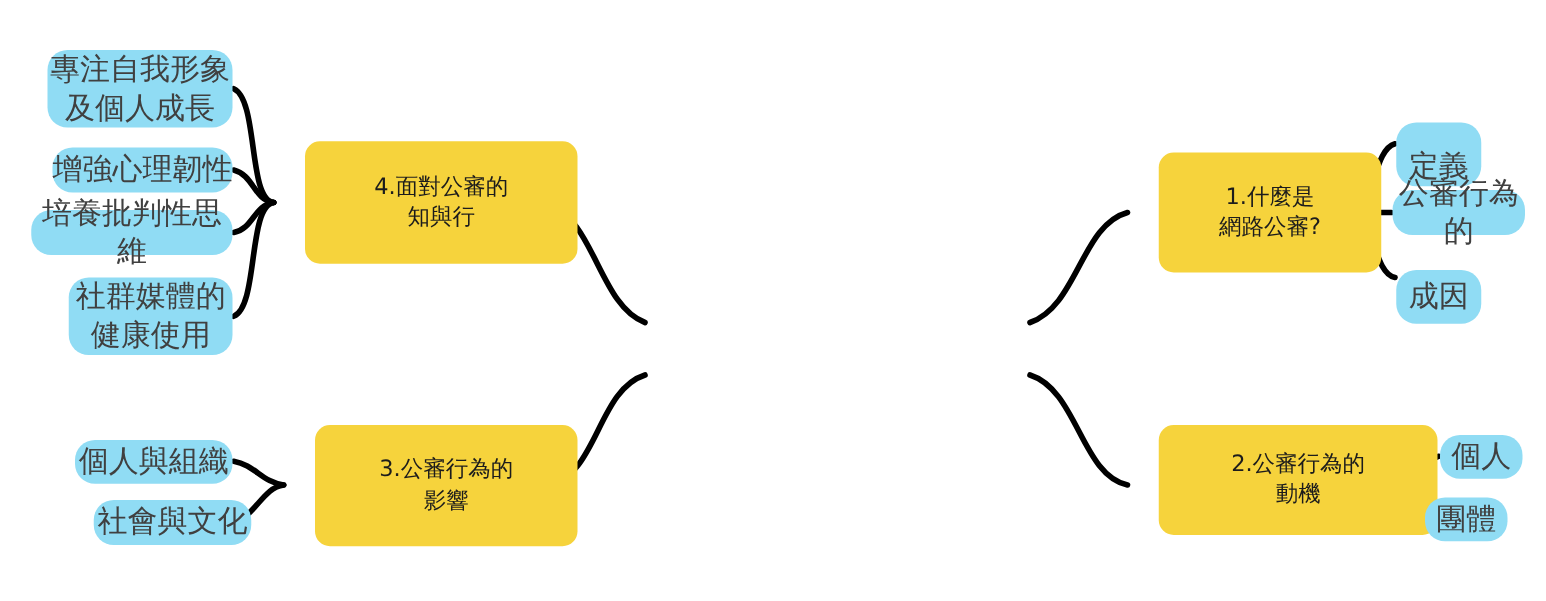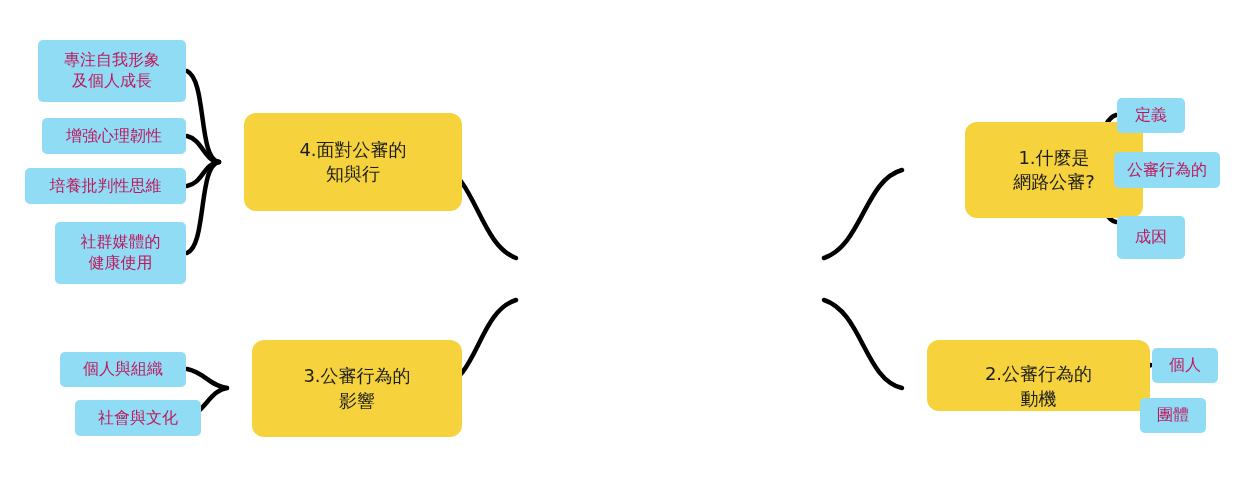--- a/index.html
+++ b/index.html
@@ -44,37 +44,37 @@
     background: var(--branch-bg, #F6D33C);
     color: #1c1c1c;
     border-radius: 12px;
     font-size: 18px;
     line-height: 1.35;
     margin-left: 24px;
   }
 
   .child {
     background: var(--child-bg, #90DCF4);
-    color: #be185d;
-    border-radius: 5px;
-    font-size: 16px;
+    color: #404040;
+    border-radius: 16px;
+    font-size: 24px;
     line-height: 1.3;
   }
 
   
   #center-node { left: 515px; top: 228px; width: 310px; height: 102px; }
 
   
-  #branch-1 { left: 941px; top: 122px; width: 178px; height: 96px; }
-  #branch-2 { left: 903px; top: 340px; width: 223px; height: 71px; align-items: flex-end; }
+  #branch-1 { left: 903px; top: 122px; width: 178px; height: 96px; }
+  #branch-2 { left: 903px; top: 340px; width: 223px; height: 88px; }
   #branch-3 { left: 228px; top: 340px; width: 210px; height: 97px; }
   #branch-4 { left: 220px; top: 113px; width: 218px; height: 98px; }
 
   
-  #b1c0 { left: 1117px; top: 98px;  width: 68px;  height: 35px; }
+  #b1c0 { left: 1117px; top: 98px;  width: 68px;  height: 51px; align-items: flex-end; }
   #b1c1 { left: 1114px; top: 152px; width: 106px; height: 36px; }
   #b1c2 { left: 1117px; top: 216px; width: 68px;  height: 43px; }
 
   
   #b2c0 { left: 1152px; top: 348px; width: 66px; height: 35px; }
   #b2c1 { left: 1140px; top: 398px; width: 66px; height: 35px; }
 
   
   #b3c0 { left: 60px; top: 352px; width: 126px; height: 35px; text-align: center; }
   #b3c1 { left: 60px; top: 400px; width: 126px; height: 36px; margin-left: 15px; }

